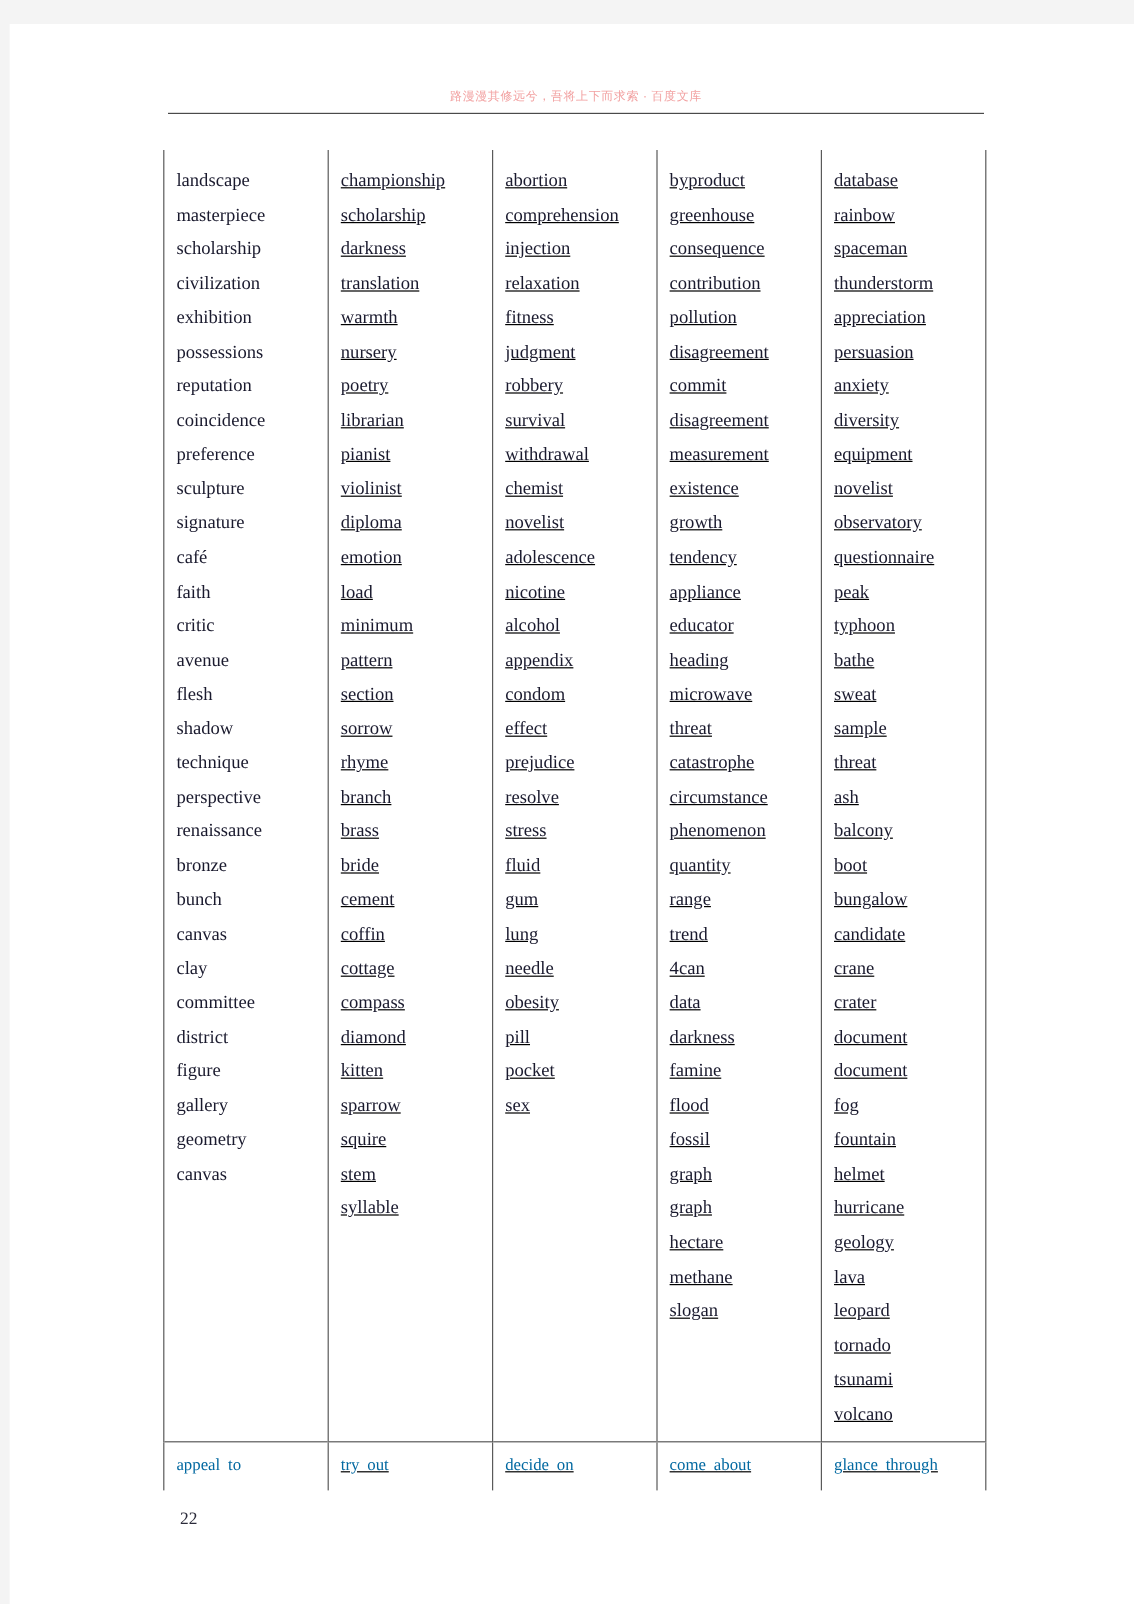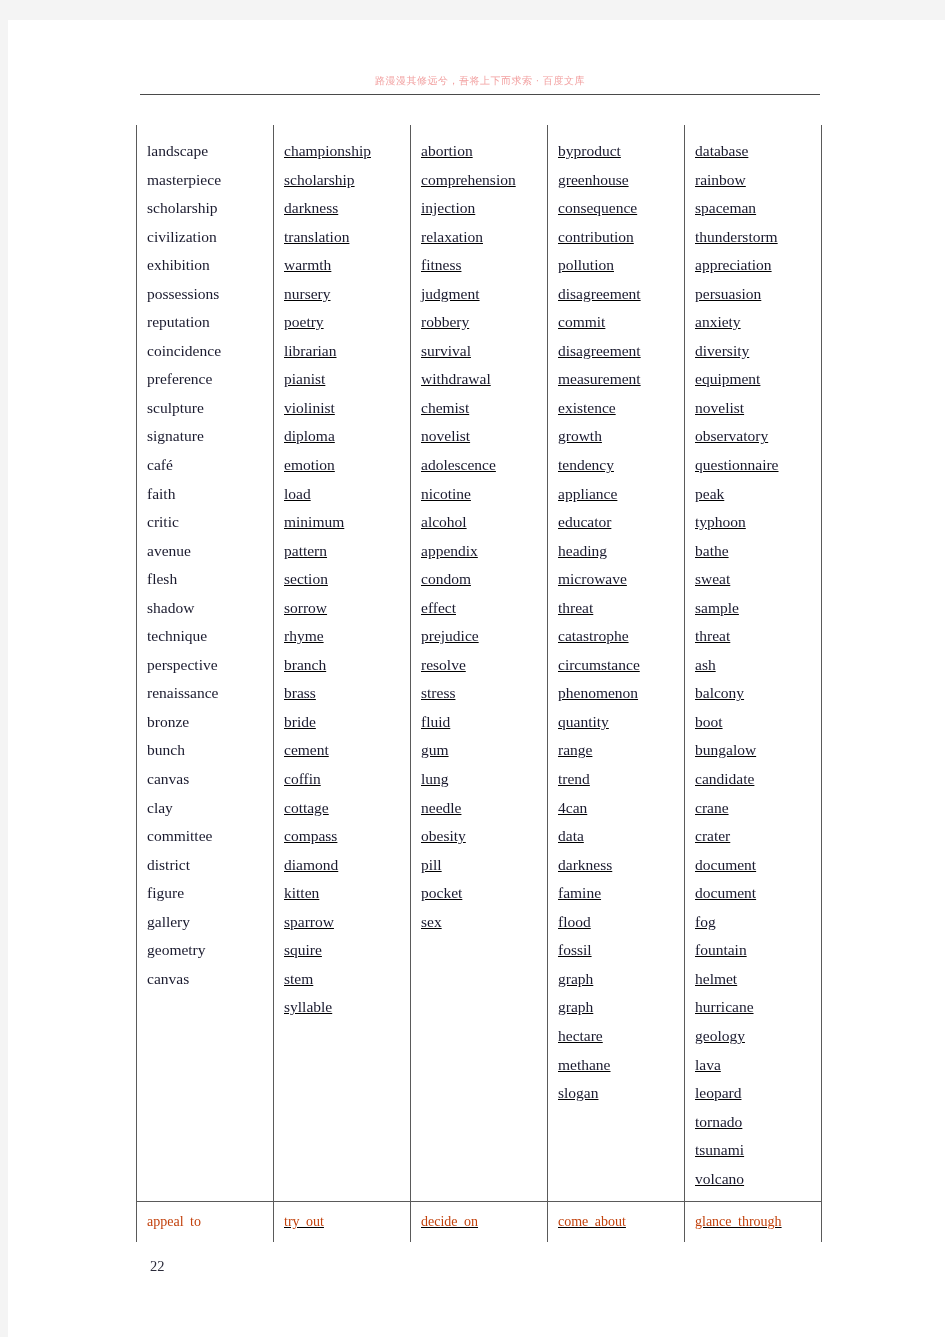--- a/index.html
+++ b/index.html
@@ -91,21 +91,21 @@
   
   #word-table tr.phrasal-row td {
     border-top: 1.3px solid #5a5a5a;
   }
   .phrasal-cell-inner {
     padding: 10px 0 10px 10px;
   }
   .phrasal {
     font-size: 14px;
     line-height: 20px;
-    color: #c2410c;
+    color: #0369a1;
     white-space: nowrap;
     word-spacing: 3px;
   }
 
   
   #page-number {
     position: absolute;
     left: 142px;
     top: 1238px;
     font-size: 14.5px;

